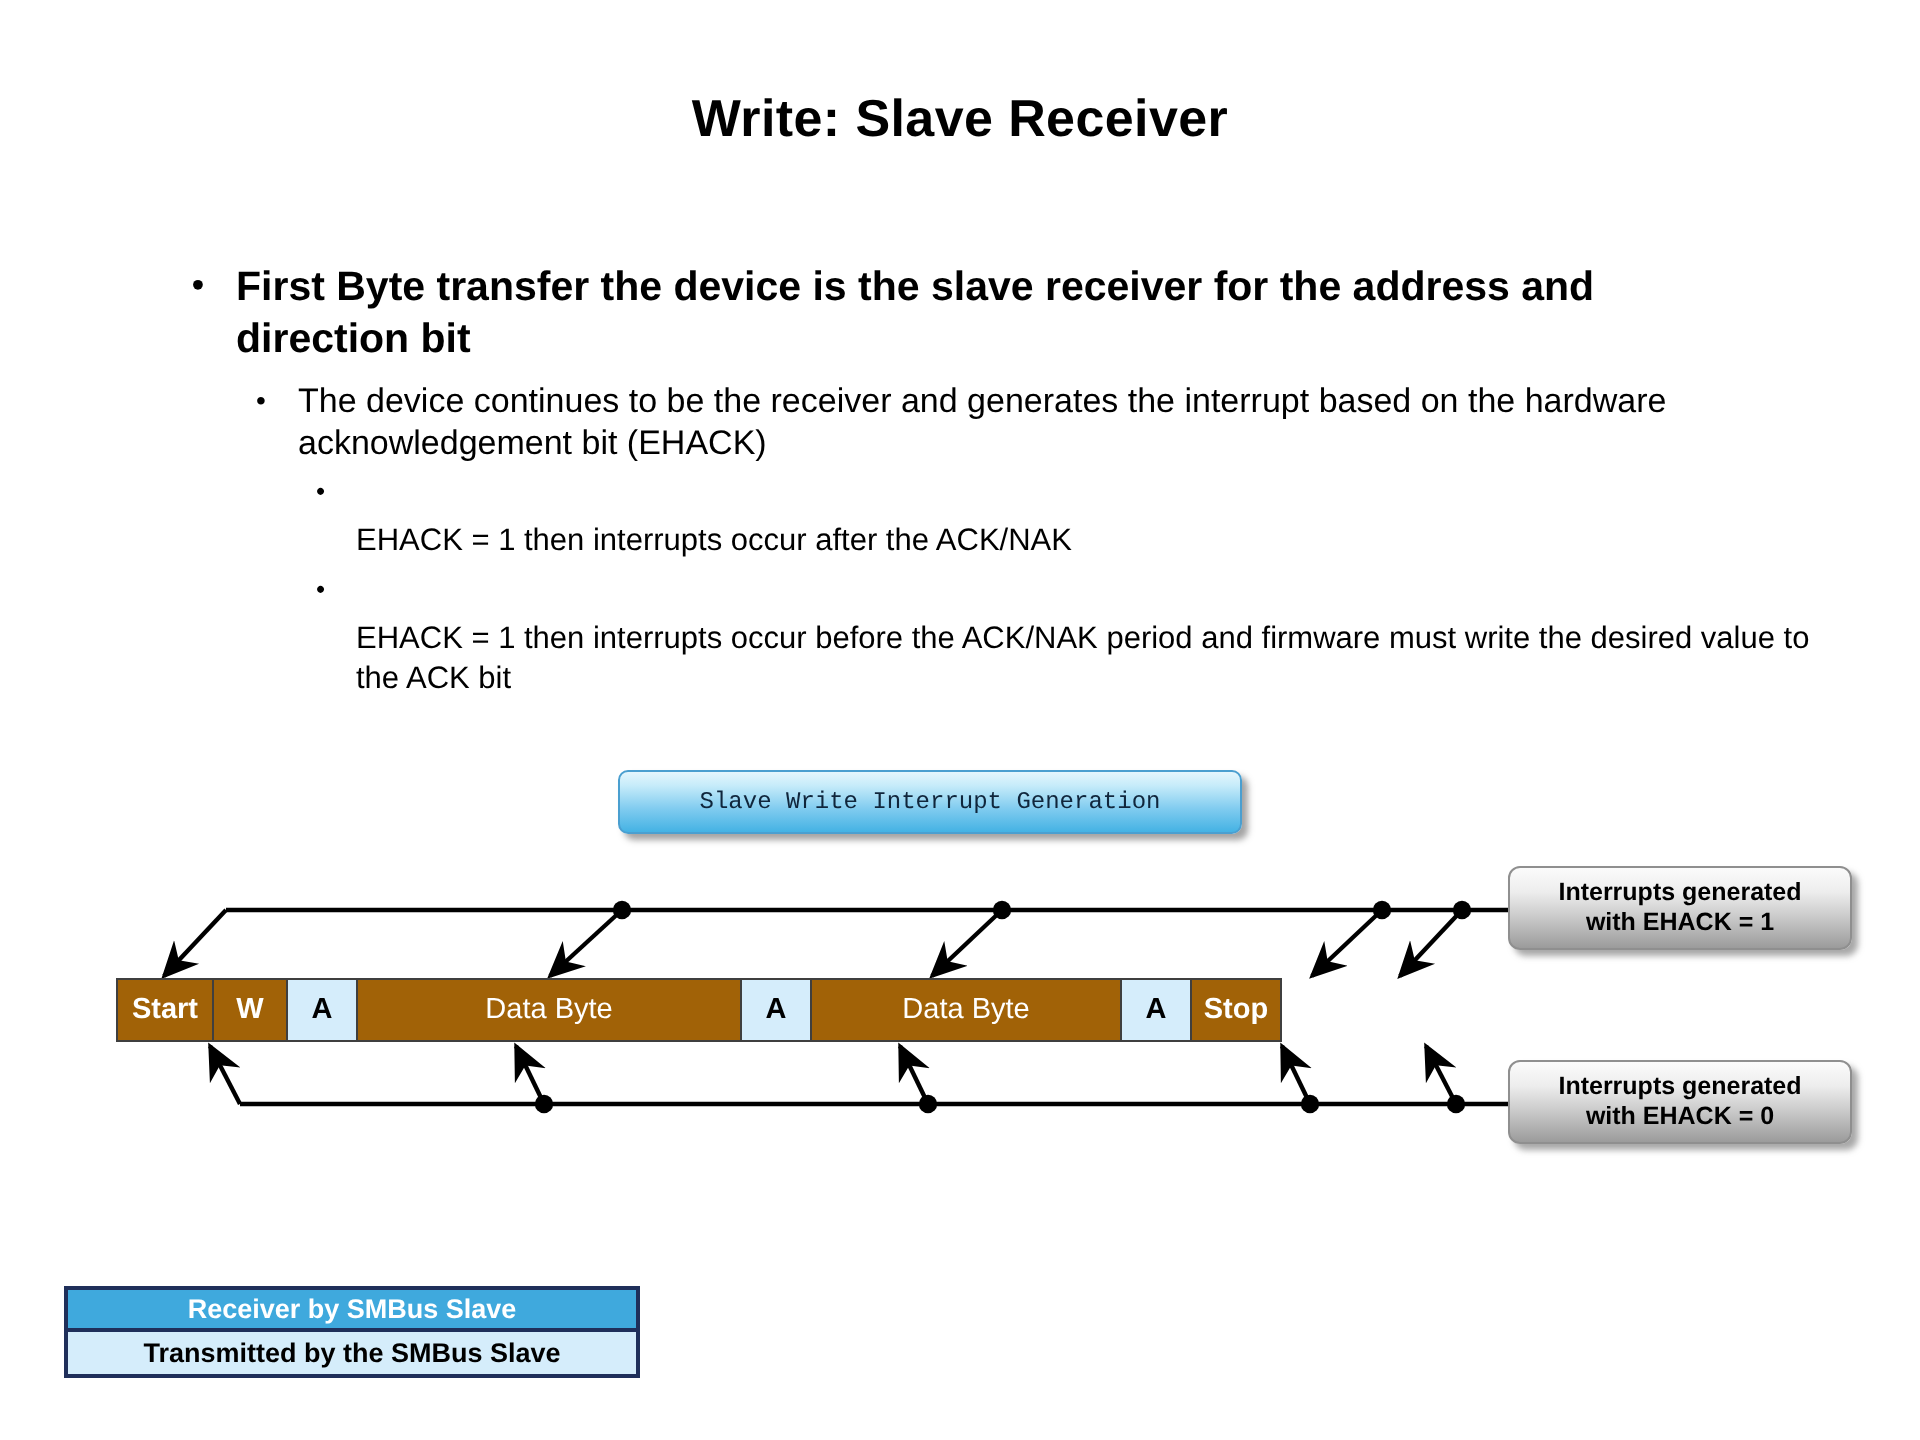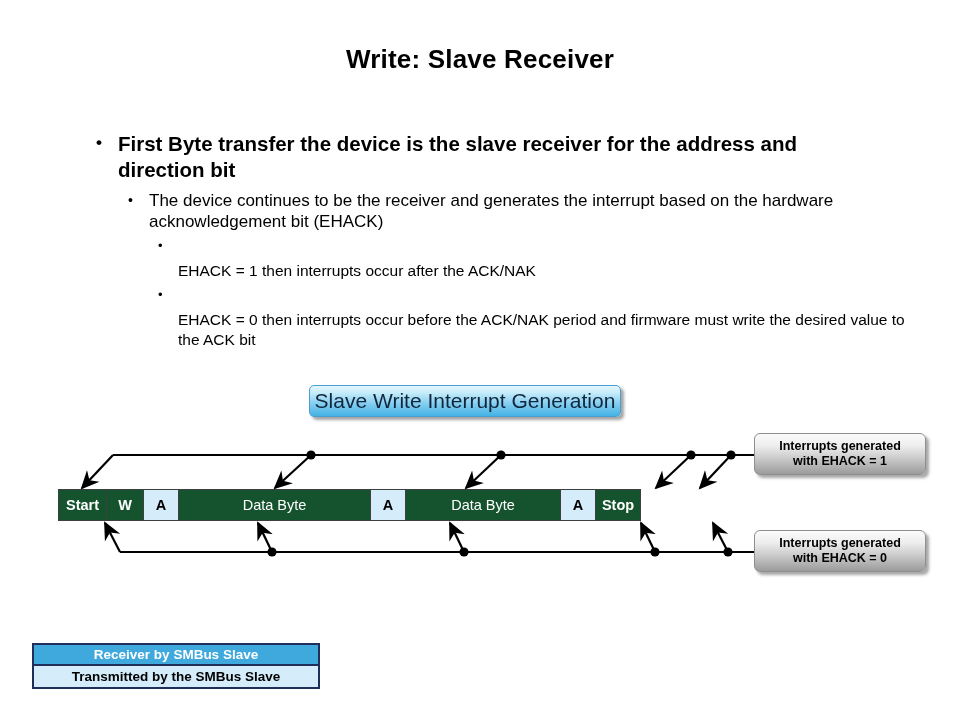--- a/index.html
+++ b/index.html
@@ -68,23 +68,24 @@
     top: 385px;
     width: 310px;
     height: 30px;
     border-radius: 5px;
     border: 1px solid #4a9fd0;
     background: linear-gradient(to bottom, #e4f6fd 0%, #c7ecfa 22%, #7fcbef 62%, #44b2e4 100%);
     box-shadow: 3px 3px 3px rgba(90,90,90,0.55);
     display: flex;
     align-items: center;
     justify-content: center;
-    font-size: 21px;
+    font-size: 12px;
     color: #10263c;
     white-space: nowrap;
+    font-family: Liberation Mono, monospace;
   }
 
   
   .frame {
     position: absolute;
     left: 58px;
     top: 489px;
     height: 32px;
     display: flex;
     border: 1px solid #3f3f3f;
@@ -96,21 +97,21 @@
     display: flex;
     align-items: center;
     justify-content: center;
     font-size: 14.5px;
     border-right: 1px solid #3f3f3f;
     white-space: nowrap;
     overflow: hidden;
   }
   .cell:last-child { border-right: none; }
   .cell.rx {            
-    background: #14532d;
+    background: #a16207;
     color: #ffffff;
   }
   .cell.tx {            
     background: #d5edfb;
     color: #000000;
     font-weight: bold;
   }
   .cell.bold { font-weight: bold; }
 
   
@@ -191,21 +192,21 @@
     <span class="b-text">The device continues to be the receiver and generates the interrupt based on the hardware acknowledgement bit (EHACK)</span>
   </div>
 
   <div class="b-row lvl3">
     <span class="b-mark">•</span>
     <span class="b-text">EHACK = 1 then interrupts occur after the ACK/NAK</span>
   </div>
 
   <div class="b-row lvl3">
     <span class="b-mark">•</span>
-    <span class="b-text">EHACK = 0 then interrupts occur before the ACK/NAK period and firmware must write the desired value to the ACK bit</span>
+    <span class="b-text">EHACK = 1 then interrupts occur before the ACK/NAK period and firmware must write the desired value to the ACK bit</span>
   </div>
 
 </div>
 
 <div class="banner">Slave Write Interrupt Generation</div>
 
 <svg class="connectors" width="960" height="720" viewBox="0 0 960 720">
   <defs>
     <marker id="arrow-dl" markerWidth="9" markerHeight="9" refX="7.5" refY="4.5" orient="auto" markerUnits="strokeWidth">
       <path d="M0,0.6 L8.4,4.5 L0,8.4 L2.6,4.5 Z" fill="#000000"></path>

